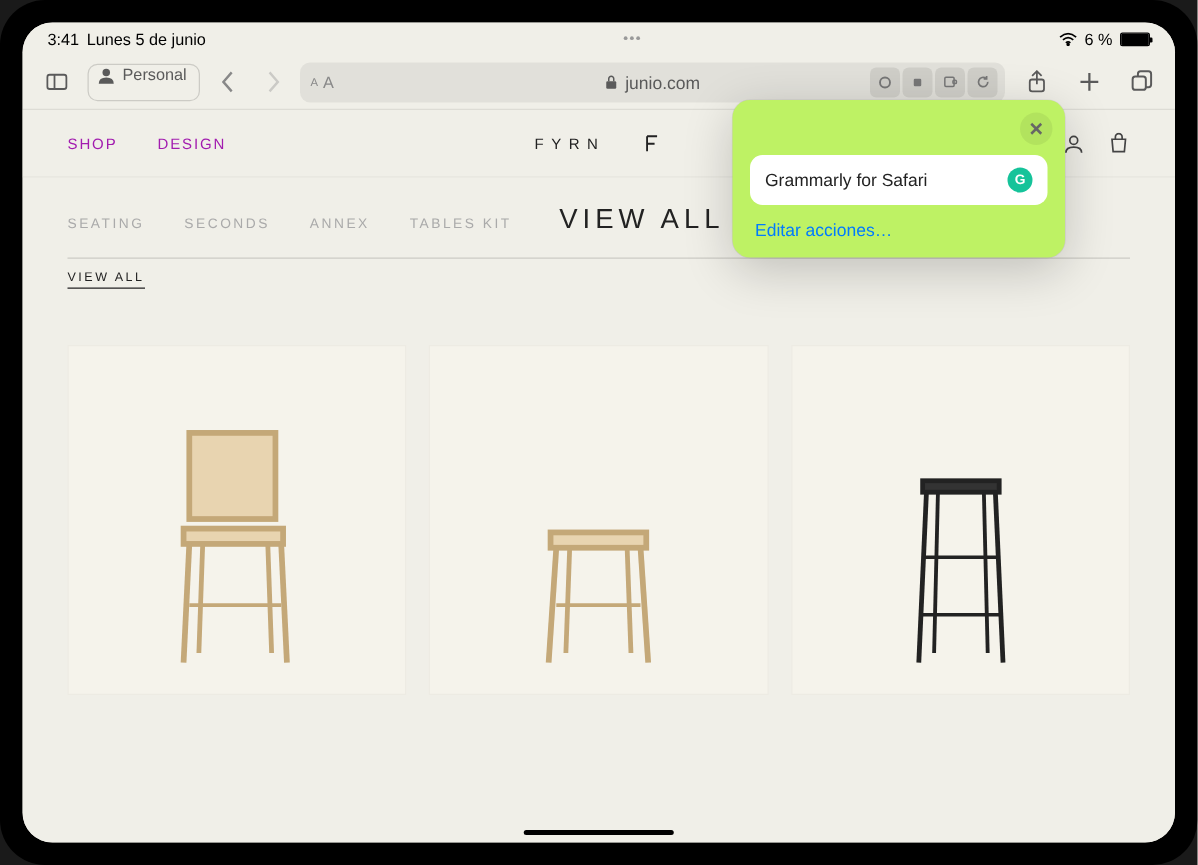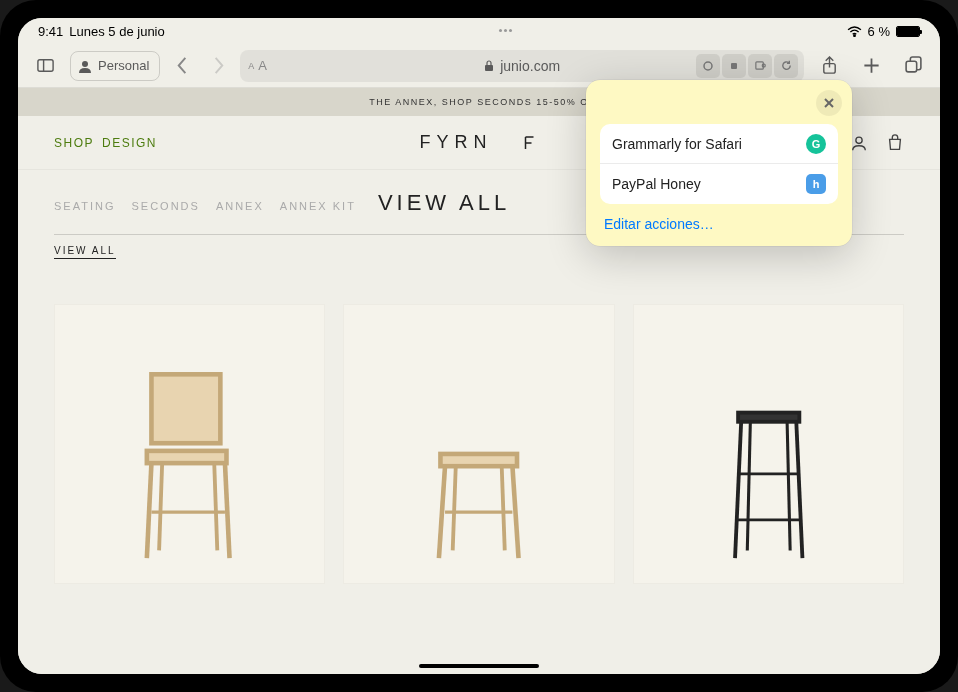--- a/index.html
+++ b/index.html
@@ -69,21 +69,20 @@
       justify-content: center;
       border-radius: 6px;
       color: #5a5a5a;
     }
     .toolbar-btn svg { width: 19px; height: 19px; }
     .profile-pill {
       height: 30px;
       border: 1px solid rgba(0,0,0,0.15);
       border-radius: 8px;
       display: flex;
-      align-items: center;
       padding: 0 10px 0 6px;
       gap: 5px;
       font-size: 13px;
       color: #5a5a5a;
     }
     .profile-pill svg { width: 16px; height: 16px; }
     .nav-arrow { width: 28px; color: #888; }
     .nav-arrow.disabled { opacity: 0.35; }
     .address-bar {
       flex: 1;
@@ -145,51 +144,51 @@
       height: 54px;
       display: flex;
       align-items: center;
       justify-content: space-between;
       padding: 0 36px;
       background: #f0efe8;
       border-bottom: 1px solid rgba(0,0,0,0.04);
     }
     .site-nav-left {
       display: flex;
-      gap: 8px;
+      gap: 32px;
       font-size: 12px;
       letter-spacing: 1.5px;
       font-weight: 500;
-      color: #4d7c0f;
+      color: #a21caf;
     }
     .site-logo {
       position: absolute;
       left: 50%;
       transform: translateX(-50%);
       display: flex;
       align-items: center;
       gap: 30px;
-      font-size: 18px;
+      font-size: 12px;
       letter-spacing: 6px;
       font-weight: 400;
       color: #222;
     }
     .site-nav-right {
       display: flex;
       gap: 18px;
       align-items: center;
       color: #444;
     }
     .site-nav-right svg { width: 18px; height: 18px; }
 
     .subnav {
       padding: 20px 36px 0;
       display: flex;
       align-items: baseline;
-      gap: 16px;
+      gap: 32px;
       font-size: 11px;
       letter-spacing: 2px;
       color: #aaa;
       text-align: right;
     }
     .subnav .view-all-large {
       font-size: 22px;
       letter-spacing: 4px;
       color: #222;
       margin-left: 6px;
@@ -226,21 +225,21 @@
       padding-bottom: 10px;
     }
     .chair-svg { width: 80%; height: 80%; }
 
     
     .popover {
       position: absolute;
       top: 62px;
       right: 88px;
       width: 266px;
-      background: #fef9c3;
+      background: #bef264;
       border-radius: 14px;
       box-shadow: 0 10px 40px rgba(0,0,0,0.2), 0 0 0 0.5px rgba(0,0,0,0.08);
       padding: 14px;
     }
     .popover-close {
       position: absolute;
       top: 10px;
       right: 10px;
       width: 26px;
       height: 26px;
@@ -302,21 +301,21 @@
     }
   </style>
 </head>
 <body>
 
 <div class="device-frame">
   <div class="screen">
 
     <div class="status-bar">
       <div class="status-left">
-        <span>9:41</span>
+        <span>3:41</span>
         <span>Lunes 5 de junio</span>
       </div>
       <div class="dots-icon">
           <span></span>
           <span></span>
           <span></span>
         </div>
       <div class="status-right">
         <svg class="wifi-icon" viewBox="0 0 16 12" fill="none" stroke="currentColor" stroke-width="1.5">
             <path d="M1 4 Q8 -2 15 4 M3.5 6.5 Q8 2.5 12.5 6.5 M6 9 Q8 7.5 10 9"></path>
@@ -404,23 +403,20 @@
       </div>
       <div class="toolbar-btn">
         <svg viewBox="0 0 18 18" fill="none" stroke="currentColor" stroke-width="1.5">
             <rect x="2" y="5" width="10" height="10" rx="2"></rect>
             <path d="M6 5 V3 a2 2 0 0 1 2-2 h6 a2 2 0 0 1 2 2 v8 a2 2 0 0 1-2 2 h-2"></path>
           </svg>
       </div>
     </div>
 
     <div class="website">
-      <div class="promo-banner">
-        <span>THE ANNEX, SHOP SECONDS 15-50% O</span>
-      </div>
       <div class="site-header">
         <div class="site-nav-left">
           <span>SHOP</span>
           <span>DESIGN</span>
         </div>
         <div class="site-logo">
           <span>FYRN</span>
           <svg width="16" height="16" viewBox="0 0 16 16" fill="none" stroke="#222" stroke-width="1.5">
               <path d="M3 2 L3 14 M3 2 L11 2 M3 8 L9 8"></path>
             </svg>
@@ -433,21 +429,21 @@
           <svg viewBox="0 0 20 20" fill="none" stroke="currentColor" stroke-width="1.5">
               <path d="M4 6 L16 6 L15 17 L5 17 Z M7 6 V4 a3 3 0 0 1 6 0 V6"></path>
             </svg>
         </div>
       </div>
 
       <div class="subnav">
         <span>SEATING</span>
         <span>SECONDS</span>
         <span>ANNEX</span>
-        <span>ANNEX KIT</span>
+        <span>TABLES KIT</span>
         <span class="view-all-large">VIEW ALL</span>
       </div>
       <hr class="subnav-divider">
       <div class="filter-row">
         <span>VIEW ALL</span>
       </div>
 
       <div class="product-grid">
         <div class="product-card">
           <svg class="chair-svg" viewBox="0 0 100 140" fill="none" stroke="#c4a878" stroke-width="3">
@@ -489,24 +485,20 @@
         <svg width="12" height="12" viewBox="0 0 12 12" stroke="currentColor" stroke-width="2">
             <line x1="2" y1="2" x2="10" y2="10"></line>
             <line x1="10" y1="2" x2="2" y2="10"></line>
           </svg>
       </div>
       <div class="popover-list">
         <div class="popover-item">
           <span>Grammarly for Safari</span>
           <span class="ext-badge grammarly">G</span>
         </div>
-        <div class="popover-item">
-          <span>PayPal Honey</span>
-          <span class="ext-badge honey">h</span>
-        </div>
       </div>
       <div class="popover-link">
         <span>Editar acciones…</span>
       </div>
     </div>
 
     <div class="home-indicator"></div>
   </div>
 </div>
 

